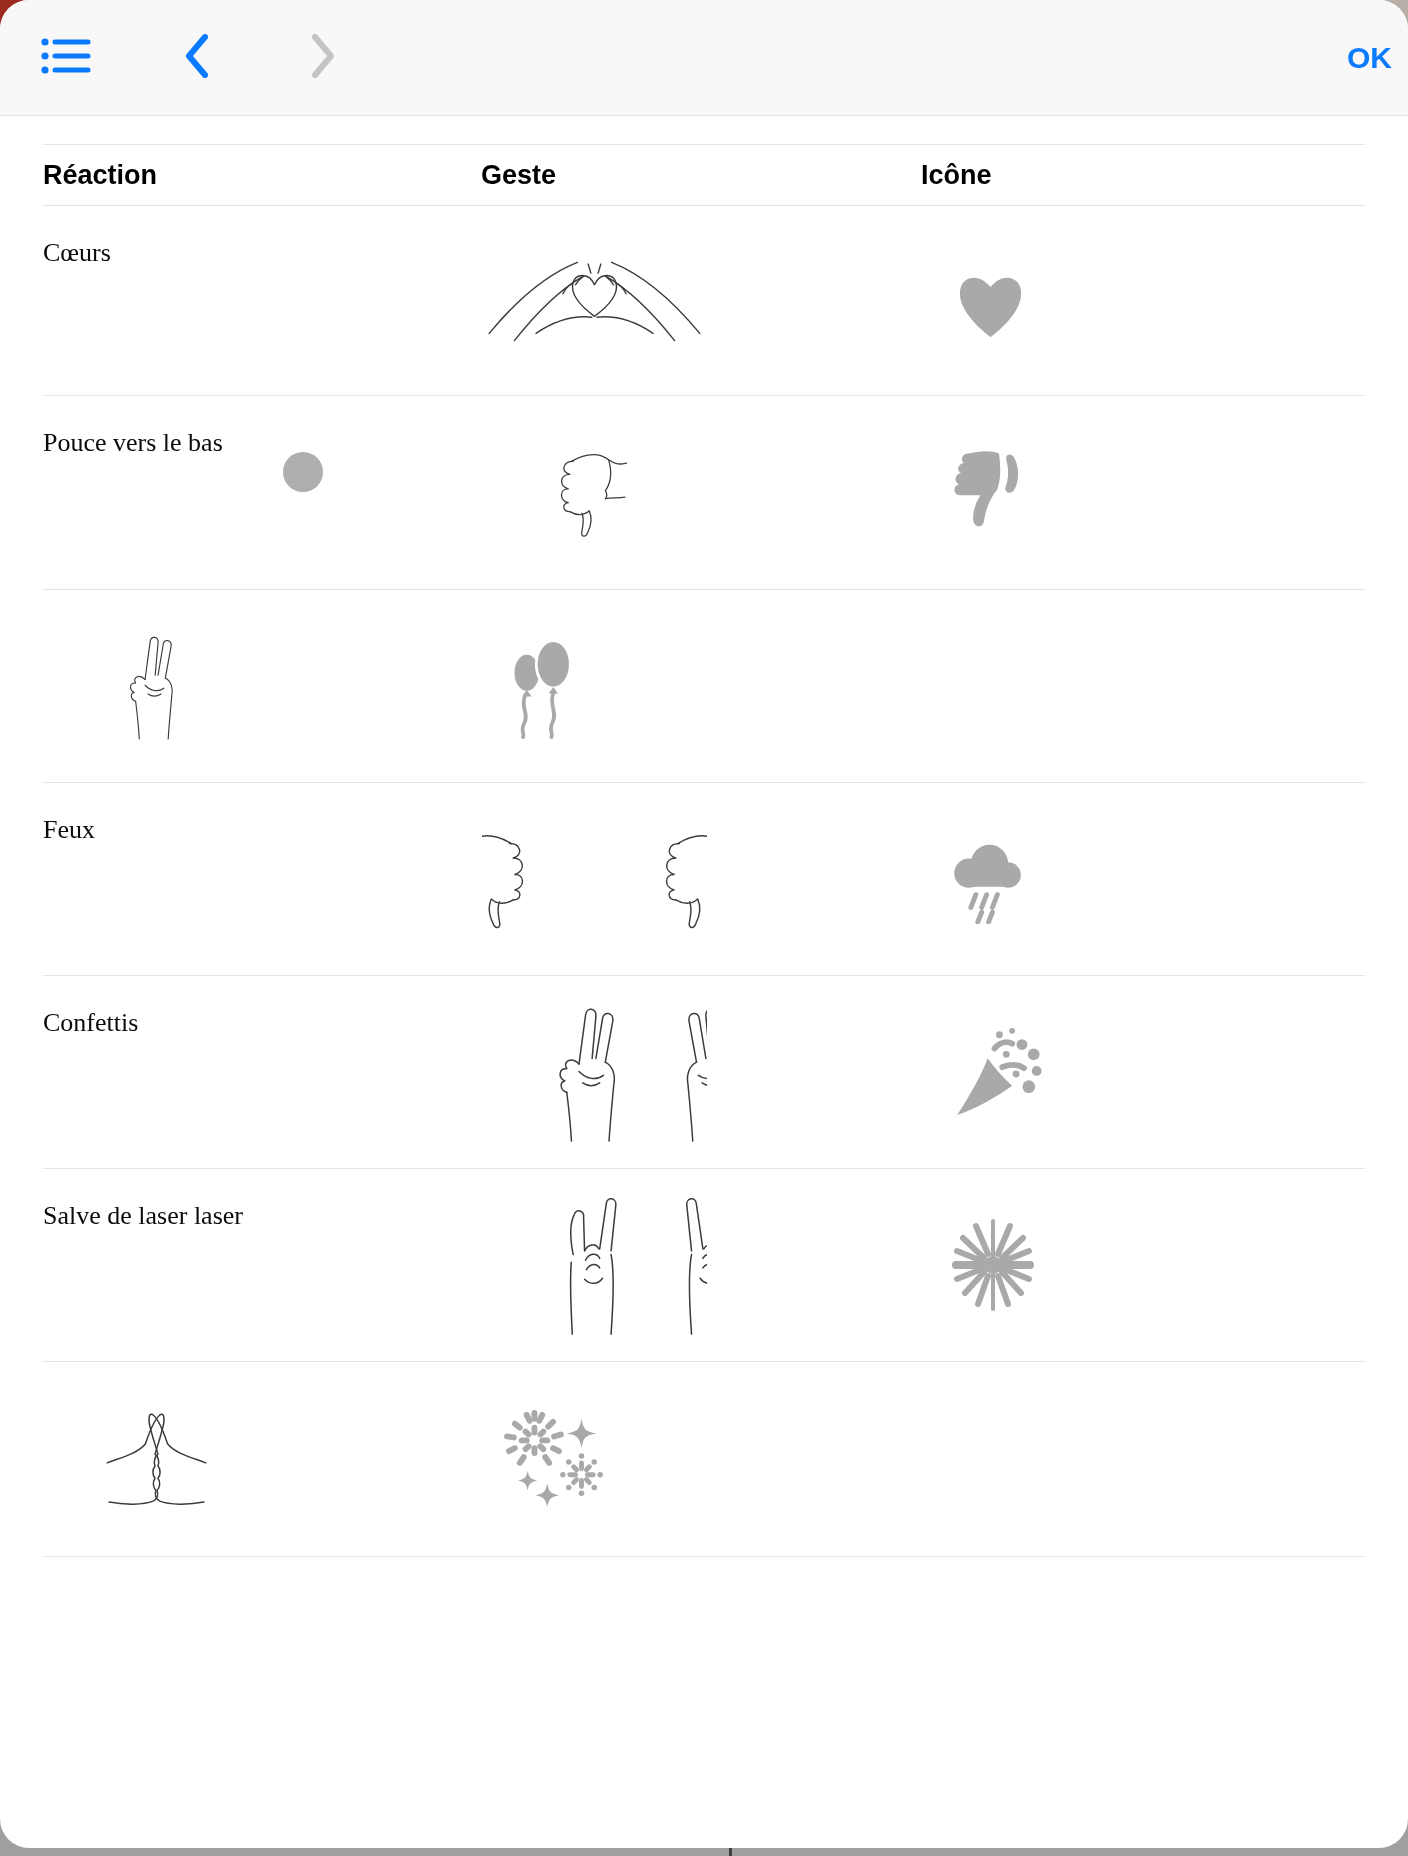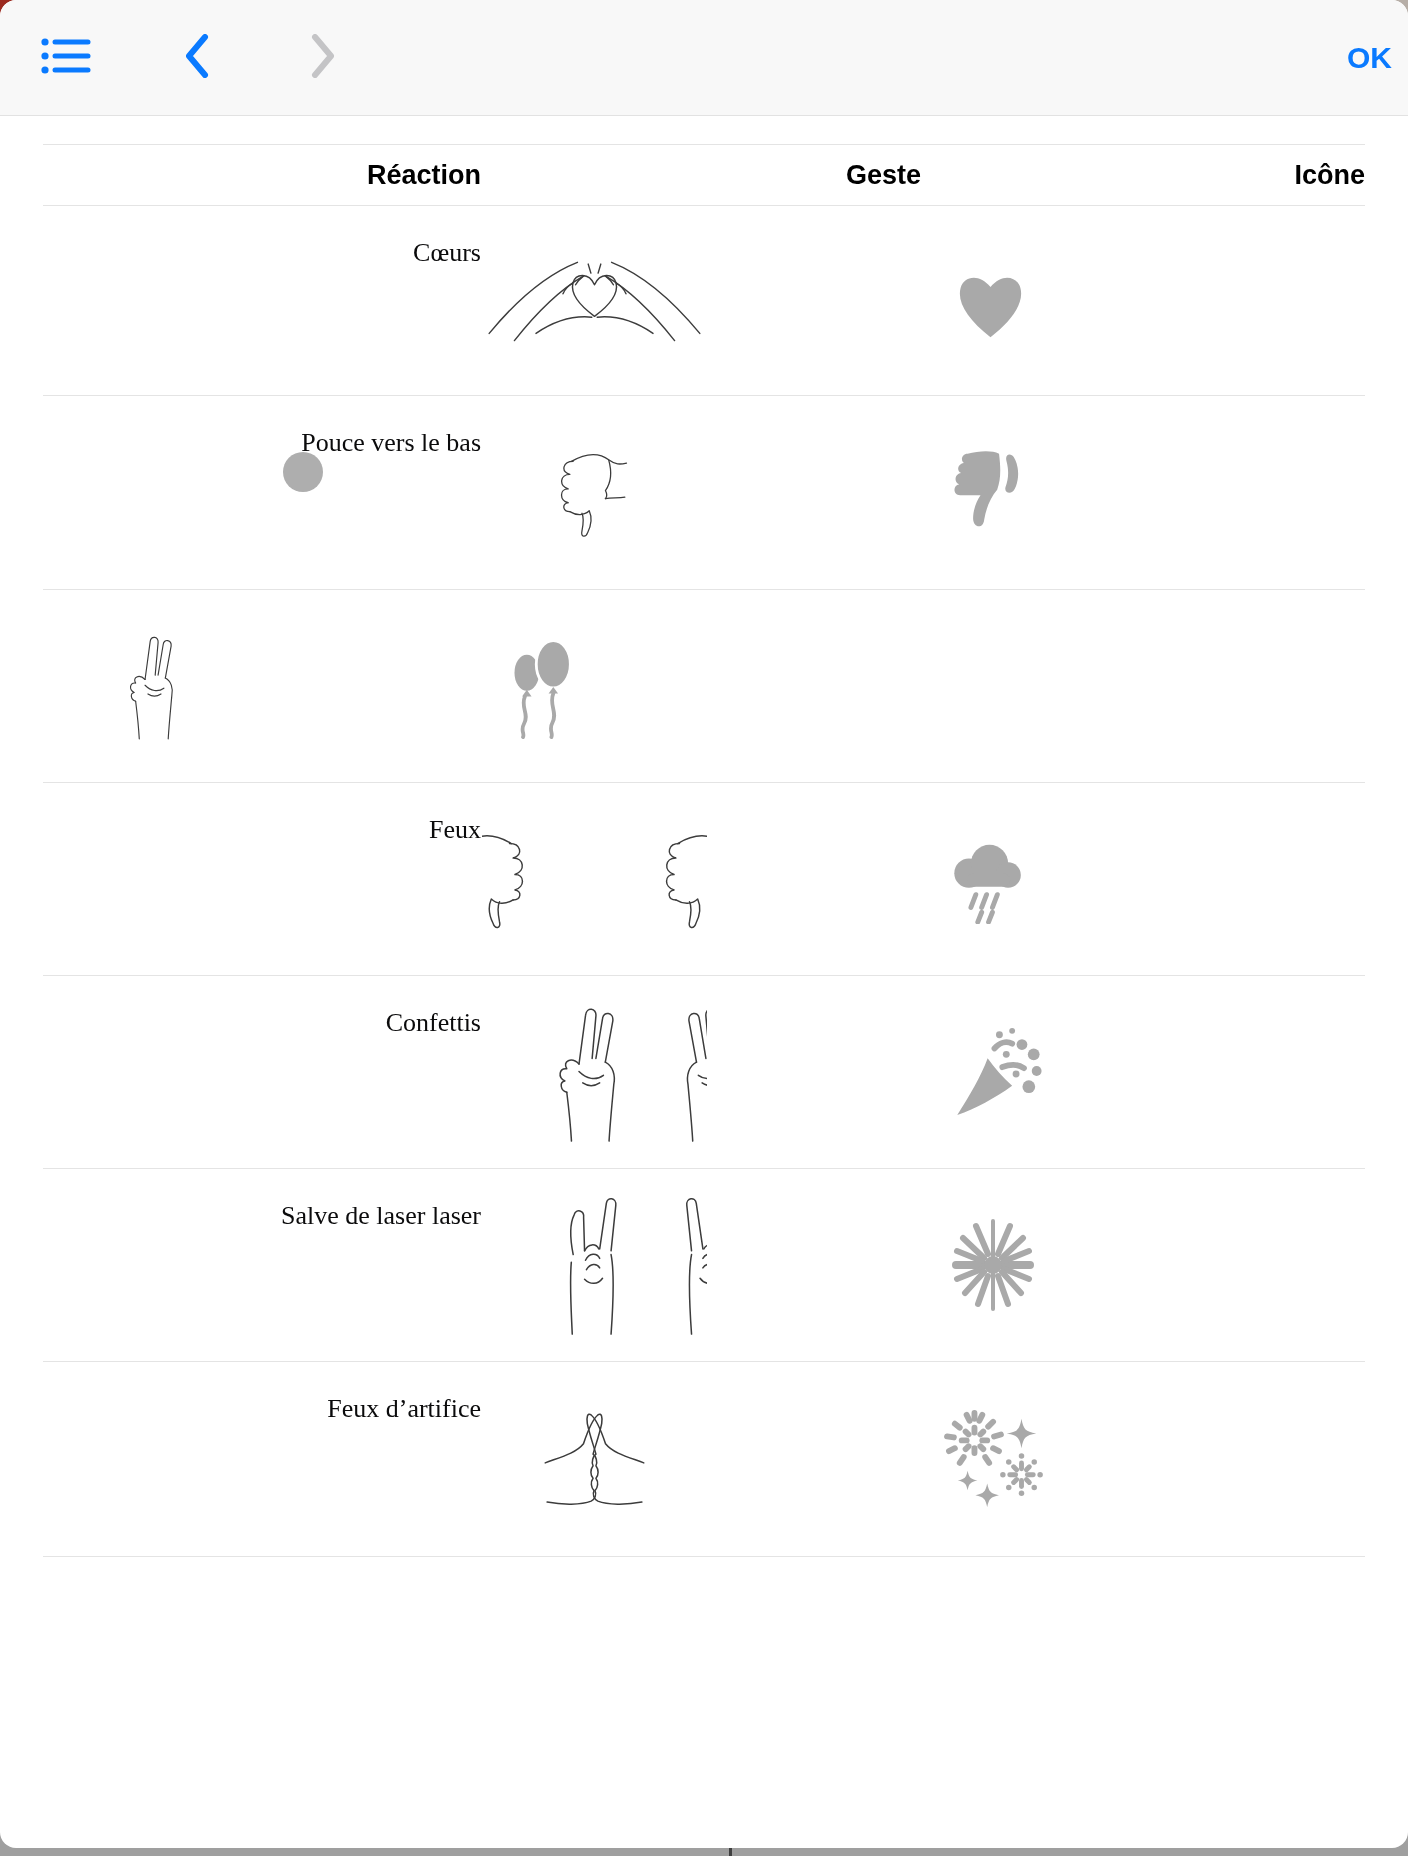--- a/index.html
+++ b/index.html
@@ -14,41 +14,41 @@
     font-family:"Liberation Sans","DejaVu Sans",sans-serif;
     position:relative;
   }
   .backdrop-corner{position:absolute;top:0;width:70px;height:70px;z-index:0;}
   .backdrop-corner.left{left:0;background:#9b2a1f;}
   .backdrop-corner.right{right:0;background:#b6aea7;}
   .split-tick{position:absolute;left:729px;bottom:0;width:3px;height:8px;background:#3f3f3f;z-index:3;}
 
   .sheet{
     position:absolute;top:0;left:0;right:0;height:1848px;
-    background:#fff;border-radius:16px;overflow:hidden;z-index:2;
+    background:#fff;border-radius:29px;overflow:hidden;z-index:2;
   }
   
   .navbar{
     height:116px;background:#f8f8f8;border-bottom:1px solid #e2e2e2;
     display:flex;align-items:center;border-radius:16px 16px 0 0;
   }
   .nav-btn{background:none;border:none;display:flex;align-items:center;justify-content:center;cursor:pointer;}
   .toc-btn{margin-left:40px;}
   .back-btn{margin-left:92px;}
   .fwd-btn{margin-left:100px;}
   .ok-btn{
     margin-left:auto;margin-right:16px;
     font-size:30px;font-weight:700;color:var(--accent);
     font-family:"Liberation Sans","DejaVu Sans",sans-serif;
   }
   .chev-blue{stroke:var(--accent);}
   .chev-gray{stroke:#c4c4c6;}
 
   
-  .content{padding:0 43px 20px 43px;text-align:right;}
+  .content{padding:0 43px 20px 43px;}
   .thead{
     margin-top:28px;
     display:grid;grid-template-columns:438px 440px 1fr;align-items:center;
     height:62px;border-top:1px solid var(--rule);border-bottom:1px solid var(--rule);
     font-size:27px;font-weight:700;color:#000;
   }
   .row{
     display:grid;grid-template-columns:438px 440px 1fr;align-items:center;
     border-bottom:1px solid var(--rule);position:relative;
   }
@@ -380,21 +380,20 @@
       </div>
         </div>
       <div class="icon-cell">
         <svg class="icon" width="100" height="96" viewBox="0 0 100 96">
             <use href="#sym-laser"></use>
           </svg>
       </div>
     </div>
 
     <div class="row" style="min-height:195px;border-bottom:1px solid var(--rule);">
-      <div class="label">Feux d’artifice</div>
       <div>
           <div class="gwrap">
         <svg class="sketch" width="225" height="105" viewBox="0 0 235 105">
           <use href="#sym-tup-outline"></use>
           <use href="#sym-tup-outline" transform="translate(235 0) scale(-1 1)"></use>
         </svg>
       </div>
         </div>
       <div class="icon-cell">
         <svg class="icon" width="108" height="98" viewBox="0 0 110 100">

